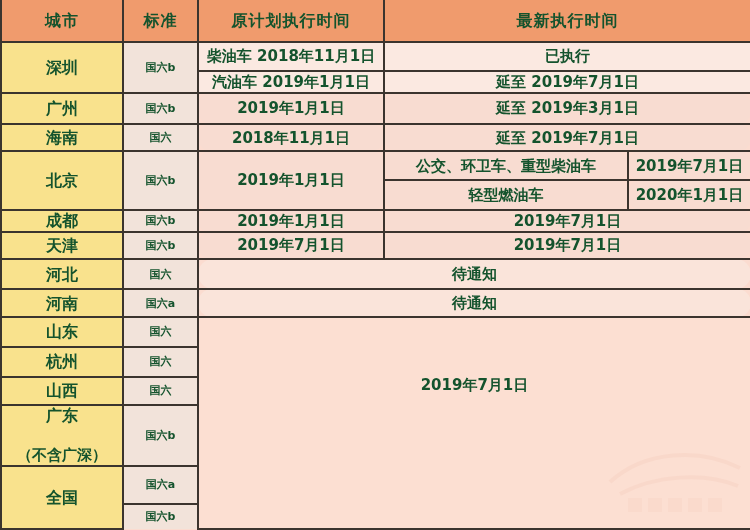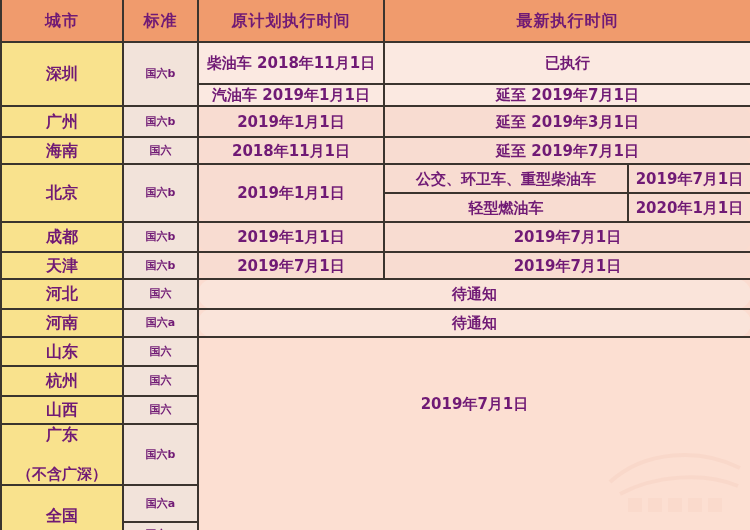--- a/index.html
+++ b/index.html
@@ -10,43 +10,43 @@
   }
   .sheet{position:relative;width:750px;height:530px;background:#fbdcd0;}
   table{
     border-collapse:collapse;table-layout:fixed;
     width:750px;height:530px;
   }
   th,td{
     border:2px solid #3b342e;
     padding:0 2px;
     text-align:center;vertical-align:middle;
-    font-weight:bold;color:#701a75;
+    font-weight:bold;color:#14532d;
     font-size:15px;line-height:1.2;
     overflow:hidden;white-space:nowrap;
   }
   tr.r-head th{border-top:none;}
   tr.r-qb td{border-bottom:none;}
   th{background:#f09b6d;font-size:16px;letter-spacing:1px;}
   .city{background:#f9e28d;font-size:16px;}
   .city .sub{font-size:15px;display:block;line-height:1.25;margin-top:20px;}
   .city .main{display:block;line-height:1.25;}
   .std{background:#f2e3da;font-size:11px;}
   .bg-light{background:#fbe9e1;}
   .bg-pink{background:#f8dcd1;border-radius:13px;}
   .bg-soft{background:#fae4da;border-radius:15px;}
   .bg-merge{background:#fcdfd2;vertical-align:middle;}
   .bg-merge .merged-date{position:relative;top:-38px;}
   
   .r-head{height:42px}
-  .r-sz1{height:42px}.r-sz2{height:22px}
+  .r-sz1{height:28px}.r-sz2{height:22px}
   .r-gz{height:31px}
   .r-hn{height:27px}
   .r-bj1{height:29px}.r-bj2{height:29px}
-  .r-cd{height:30px}
+  .r-cd{height:22px}
   .r-tj{height:27px}
   .r-hb{height:30px}
   .r-he{height:28px}
   .r-sd{height:29px}
   .r-hz{height:30px}
   .r-sx{height:28px}
   .r-gd{height:48px}
   .r-qa{height:37px}
   .r-qb{height:25px}
   .watermark{

